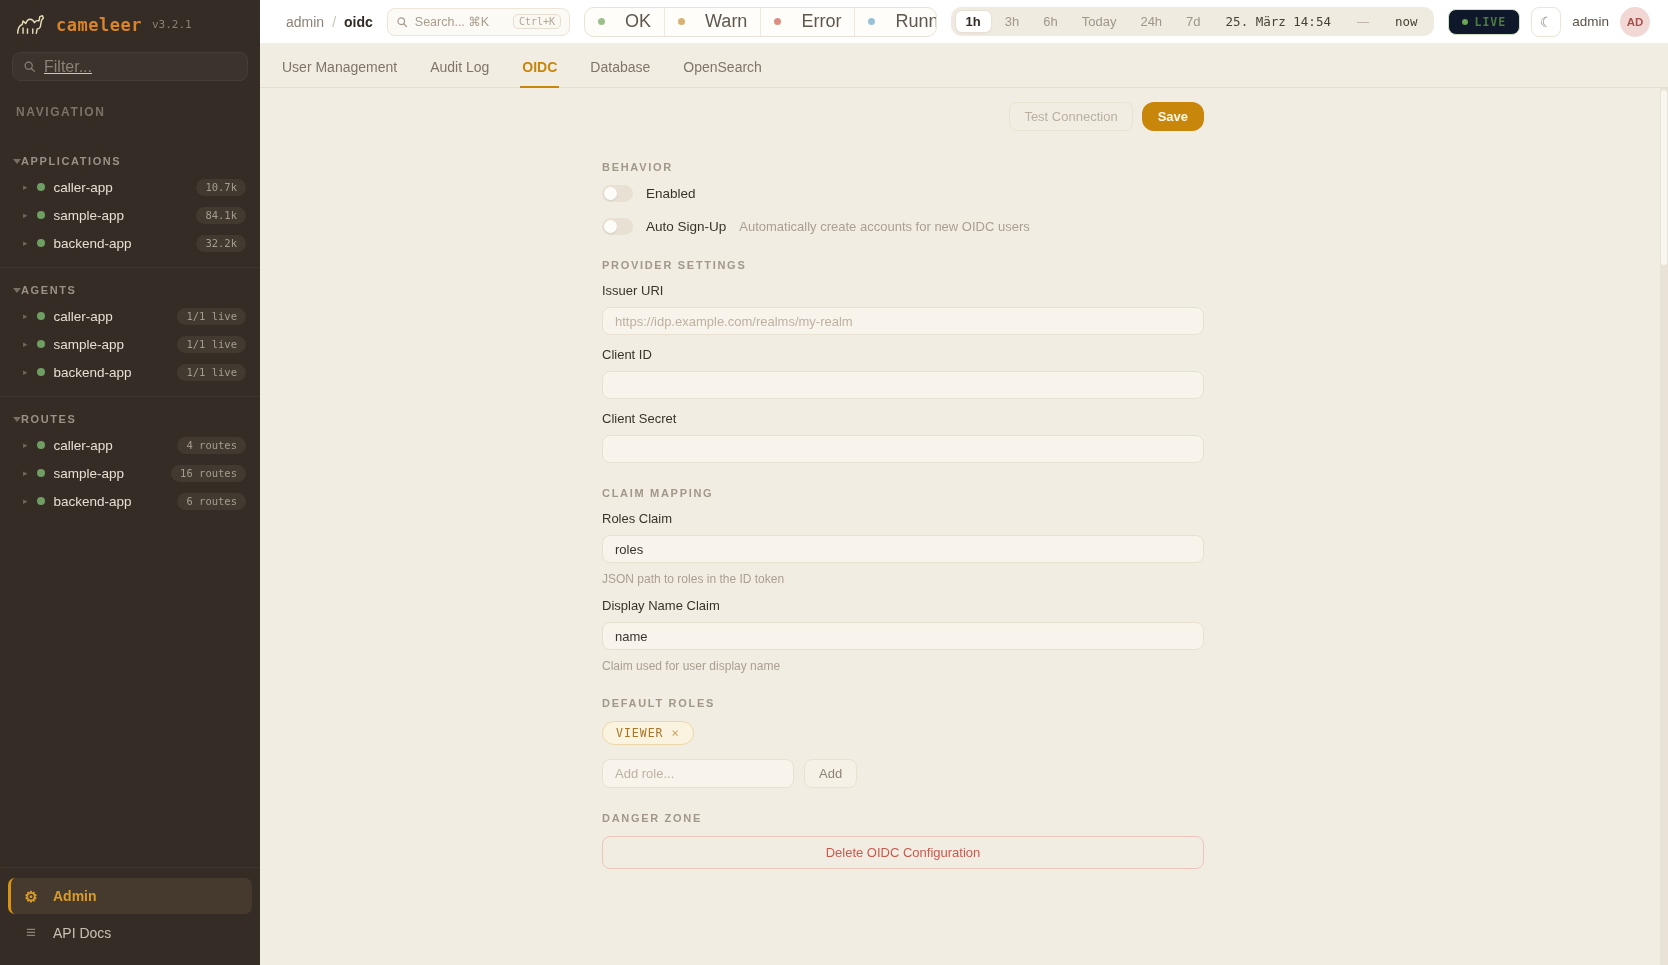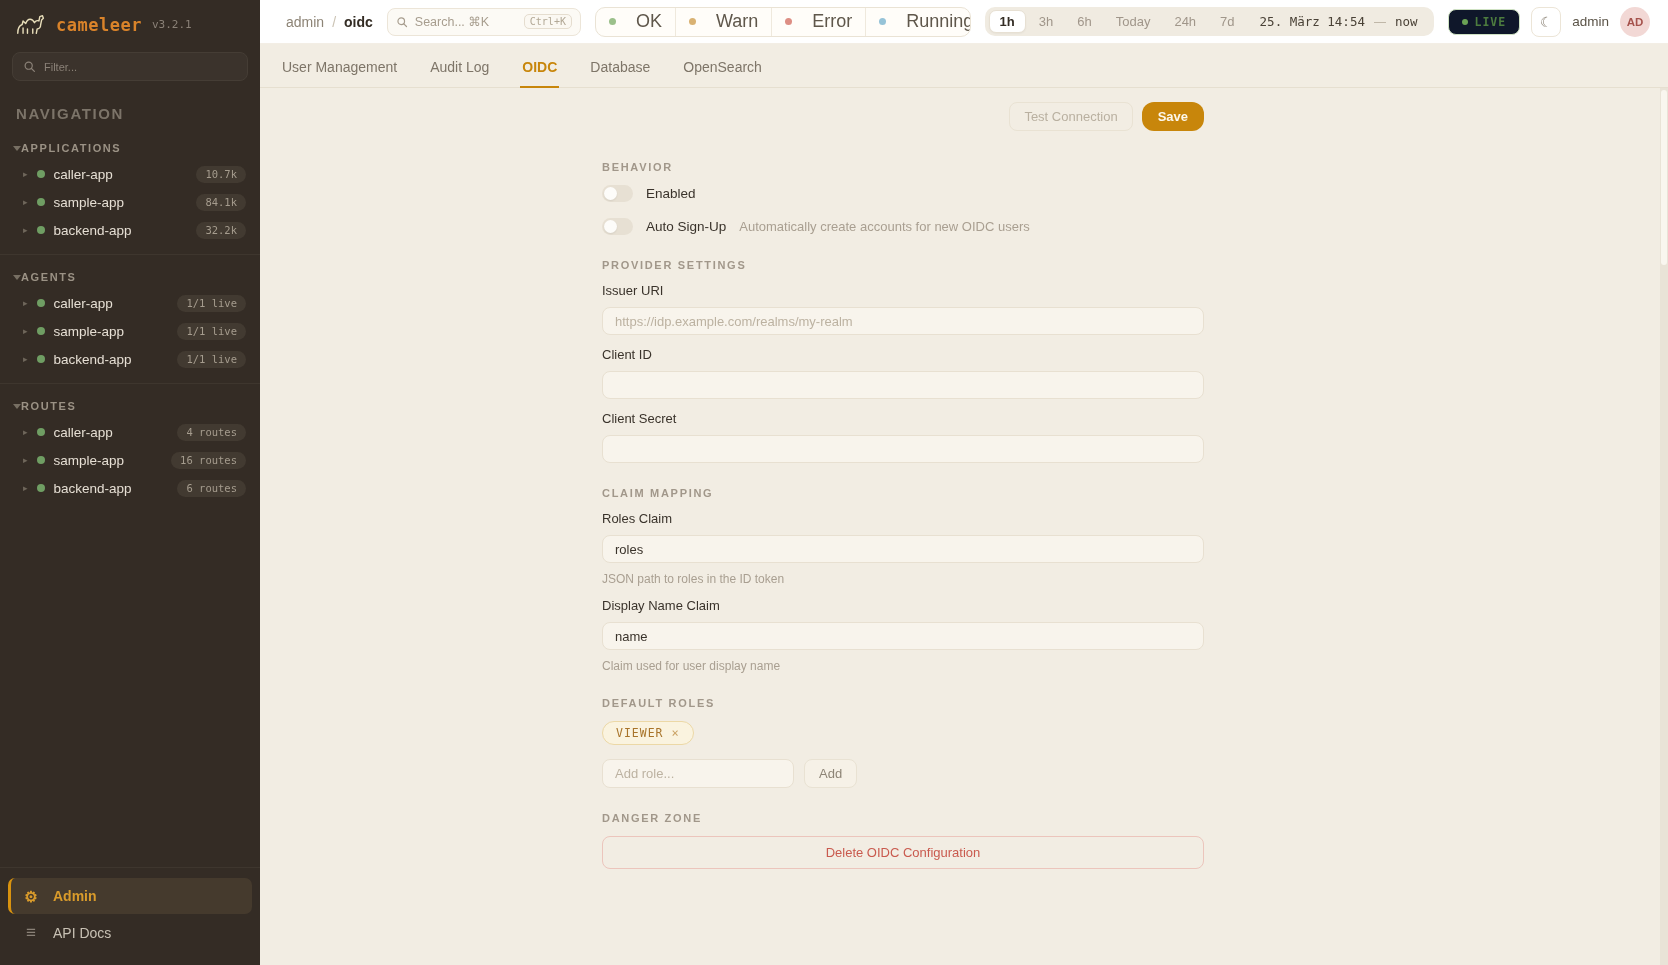--- a/index.html
+++ b/index.html
@@ -21,24 +21,24 @@
   .logo-row { display:flex; align-items:center; gap:10px; padding:13px 16px 10px 16px; }
   .logo-name { font-family:"DejaVu Sans Mono", monospace; font-weight:bold; font-size:17px; color:#d9832a; letter-spacing:0.5px; }
   .logo-version { font-family:"DejaVu Sans Mono", monospace; font-size:11px; color:#8a8177; }
   .filter-box {
     margin:6px 12px 4px 12px; height:29px; background:#3b332c;
     border:1px solid #453d35; border-radius:8px;
     display:flex; align-items:center; gap:8px; padding:0 10px;
   }
   .filter-box input {
     background:transparent; border:none; outline:none; color:#cfc8bc;
-    font-family:"Liberation Sans", sans-serif; font-size:11px; width:100%;
+    font-family:"Liberation Sans", sans-serif; font-size:16px; width:100%;text-decoration:underline;
   }
   .filter-box input::placeholder { color:#8a8177; }
-  .nav-label { margin:20px 16px 4px 16px; font-size:15px; font-weight:bold; letter-spacing:1.6px; color:#7c7469; }
+  .nav-label { margin:20px 16px 20px 16px; font-size:12px; font-weight:bold; letter-spacing:1.6px; color:#7c7469; }
   .nav-sections { flex:0 0 auto; }
   .nav-section { padding:8px 0 10px 0; border-bottom:1px solid #3e362e; }
   .nav-section:last-child { border-bottom:none; }
   .section-header { display:flex; align-items:center; padding:8px 16px 6px 13px; cursor:pointer; }
   .sec-caret { width:0; height:0; border-left:4px solid transparent; border-right:4px solid transparent; border-top:5px solid #776f63; }
   .sec-title { font-size:11px; font-weight:bold; letter-spacing:1.6px; color:#9b9285; }
   .nav-item { display:flex; align-items:center; gap:9px; padding:5.5px 14px 5.5px 23px; cursor:pointer; }
   .item-caret { color:#6f675b; font-size:9px; line-height:1; }
   .dot { width:8px; height:8px; border-radius:50%; background:#6f9e63; flex:0 0 auto; }
   .item-name { font-size:13.5px; color:#e6dfd4; }
@@ -80,21 +80,21 @@
     border-radius:10px; background:#fffdf9; overflow:hidden;
   }
   .status-seg { display:flex; align-items:center; gap:20px; padding:0 13px; font-size:18px; color:#5f574b; border-right:1px solid #efe9dd; cursor:pointer; }
   .status-seg:last-child { border-right:none; }
   .status-dot { width:7px; height:7px; border-radius:50%; }
   .time-group {
     display:flex; align-items:center; gap:2px; background:#f0ebe1; border-radius:10px; padding:3px 4px;
   }
   .time-btn { padding:4px 11px; font-size:13px; color:#a0968a; border-radius:7px; cursor:pointer; white-space:nowrap; }
   .time-btn.active { background:#fff; border:1px solid #e7e0d3; color:#332c24; font-weight:bold; box-shadow:0 1px 2px rgba(0,0,0,0.04); padding:3px 10px; }
-  .time-display { display:flex; align-items:center; gap:9px; padding:0 12px; white-space:nowrap; }
+  .time-display { display:flex; align-items:center; gap:26px; padding:0 12px; white-space:nowrap; }
   .time-from, .time-to { font-family:"DejaVu Sans Mono", monospace; font-size:12.5px; color:#4a4237; }
   .time-sep { color:#b9b0a1; font-size:12px; }
   .topbar-right { margin-left:auto; display:flex; align-items:center; gap:11px; }
   .live-badge {
     display:flex; align-items:center; gap:7px; background:#0f172a; border:1px solid #cfe2c3;
     border-radius:8px; padding:5px 13px; cursor:default;
   }
   .live-dot { width:6px; height:6px; border-radius:50%; background:#6ba355; }
   .live-text { font-family:"DejaVu Sans Mono", monospace; font-size:11.5px; font-weight:bold; letter-spacing:1px; color:#4d7c3f; }
   .theme-btn {

